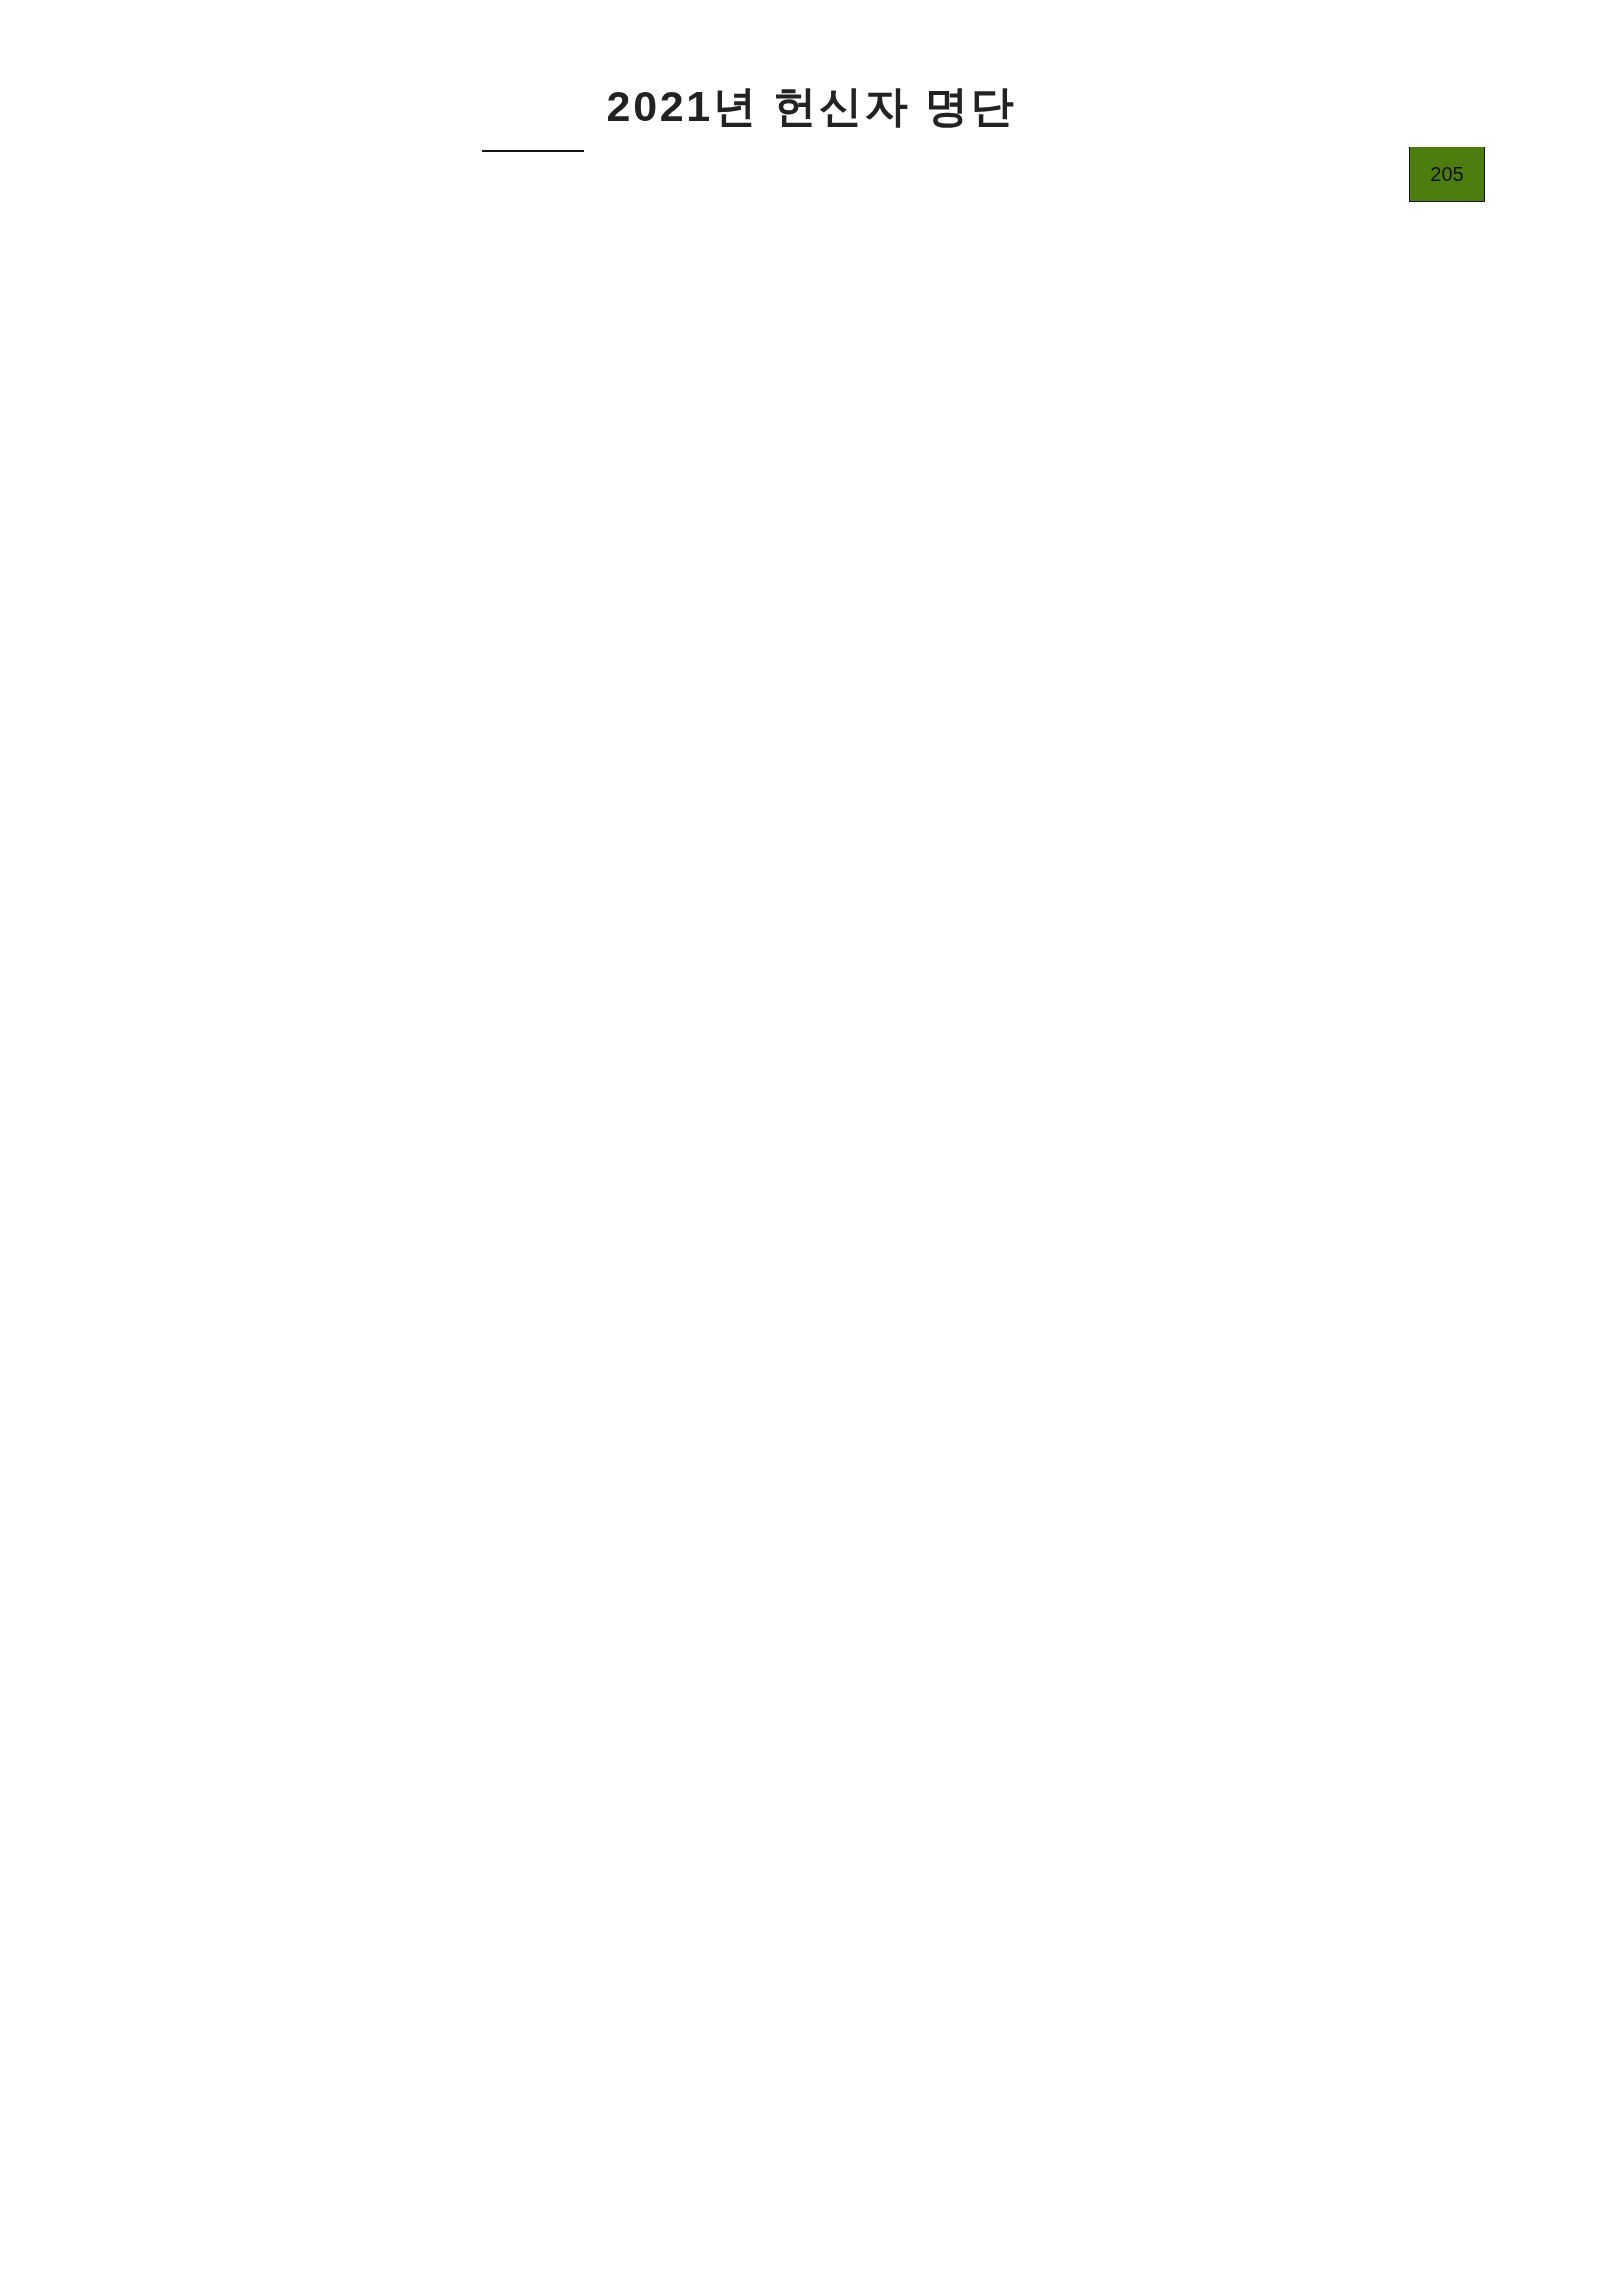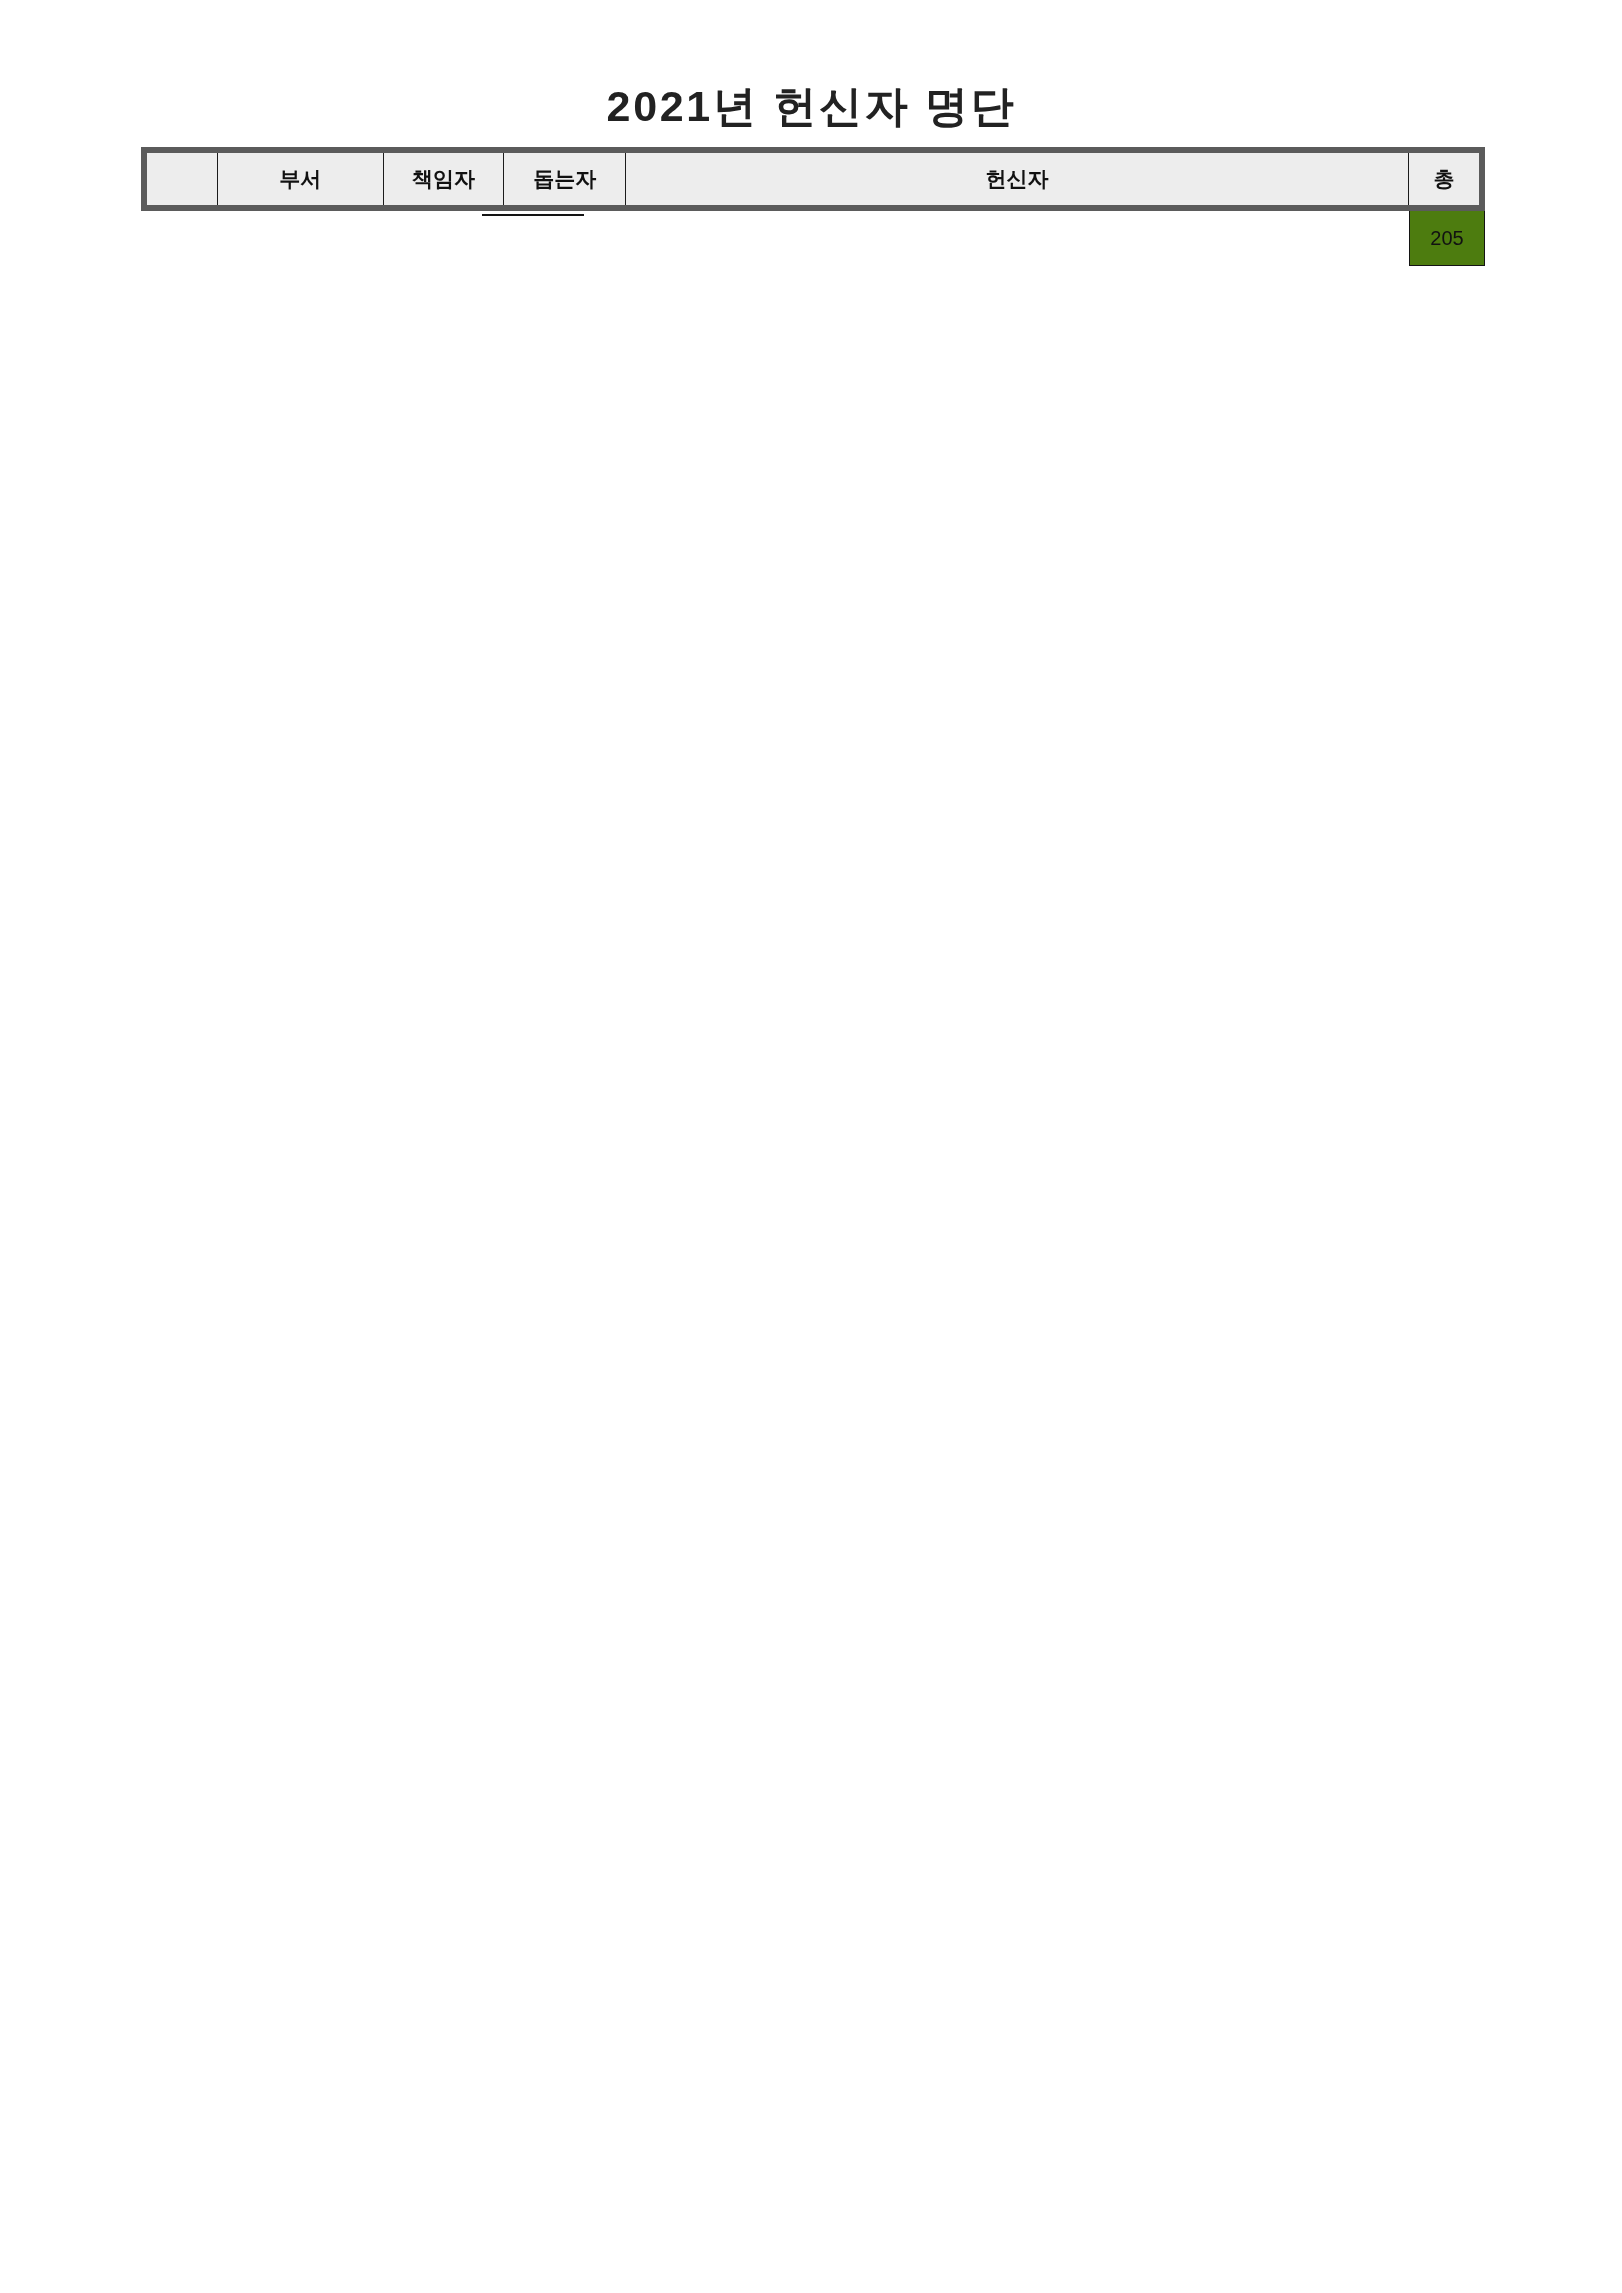--- a/index.html
+++ b/index.html
@@ -66,41 +66,20 @@
     position:absolute; left:341px; top:2.7px;
     width:102px; height:2.7px; background:#141414;
   }
 </style>
 </head>
 <body>
 
 <div class="page-title">2021년 헌신자 명단</div>
 
 <div id="sheet">
-  <table class="roster">
-    <colgroup>
-      <col class="c-group">
-        <col class="c-dept">
-        <col class="c-lead">
-      <col class="c-helper">
-        <col class="c-members">
-        <col class="c-total">
-    </colgroup>
-    <thead>
-      <tr>
-        <th></th>
-        <th>부서</th>
-        <th>책임자</th>
-        <th>돕는자</th>
-        <th>헌신자</th>
-        <th>총</th>
-      </tr>
-    </thead>
-    <tbody id="roster-body"></tbody>
-  </table>
 
   <div id="after">
     <div class="stray-line"></div>
     <div class="grand-total-box">
       <span>205</span>
     </div>
   </div>
 </div>
 
 

